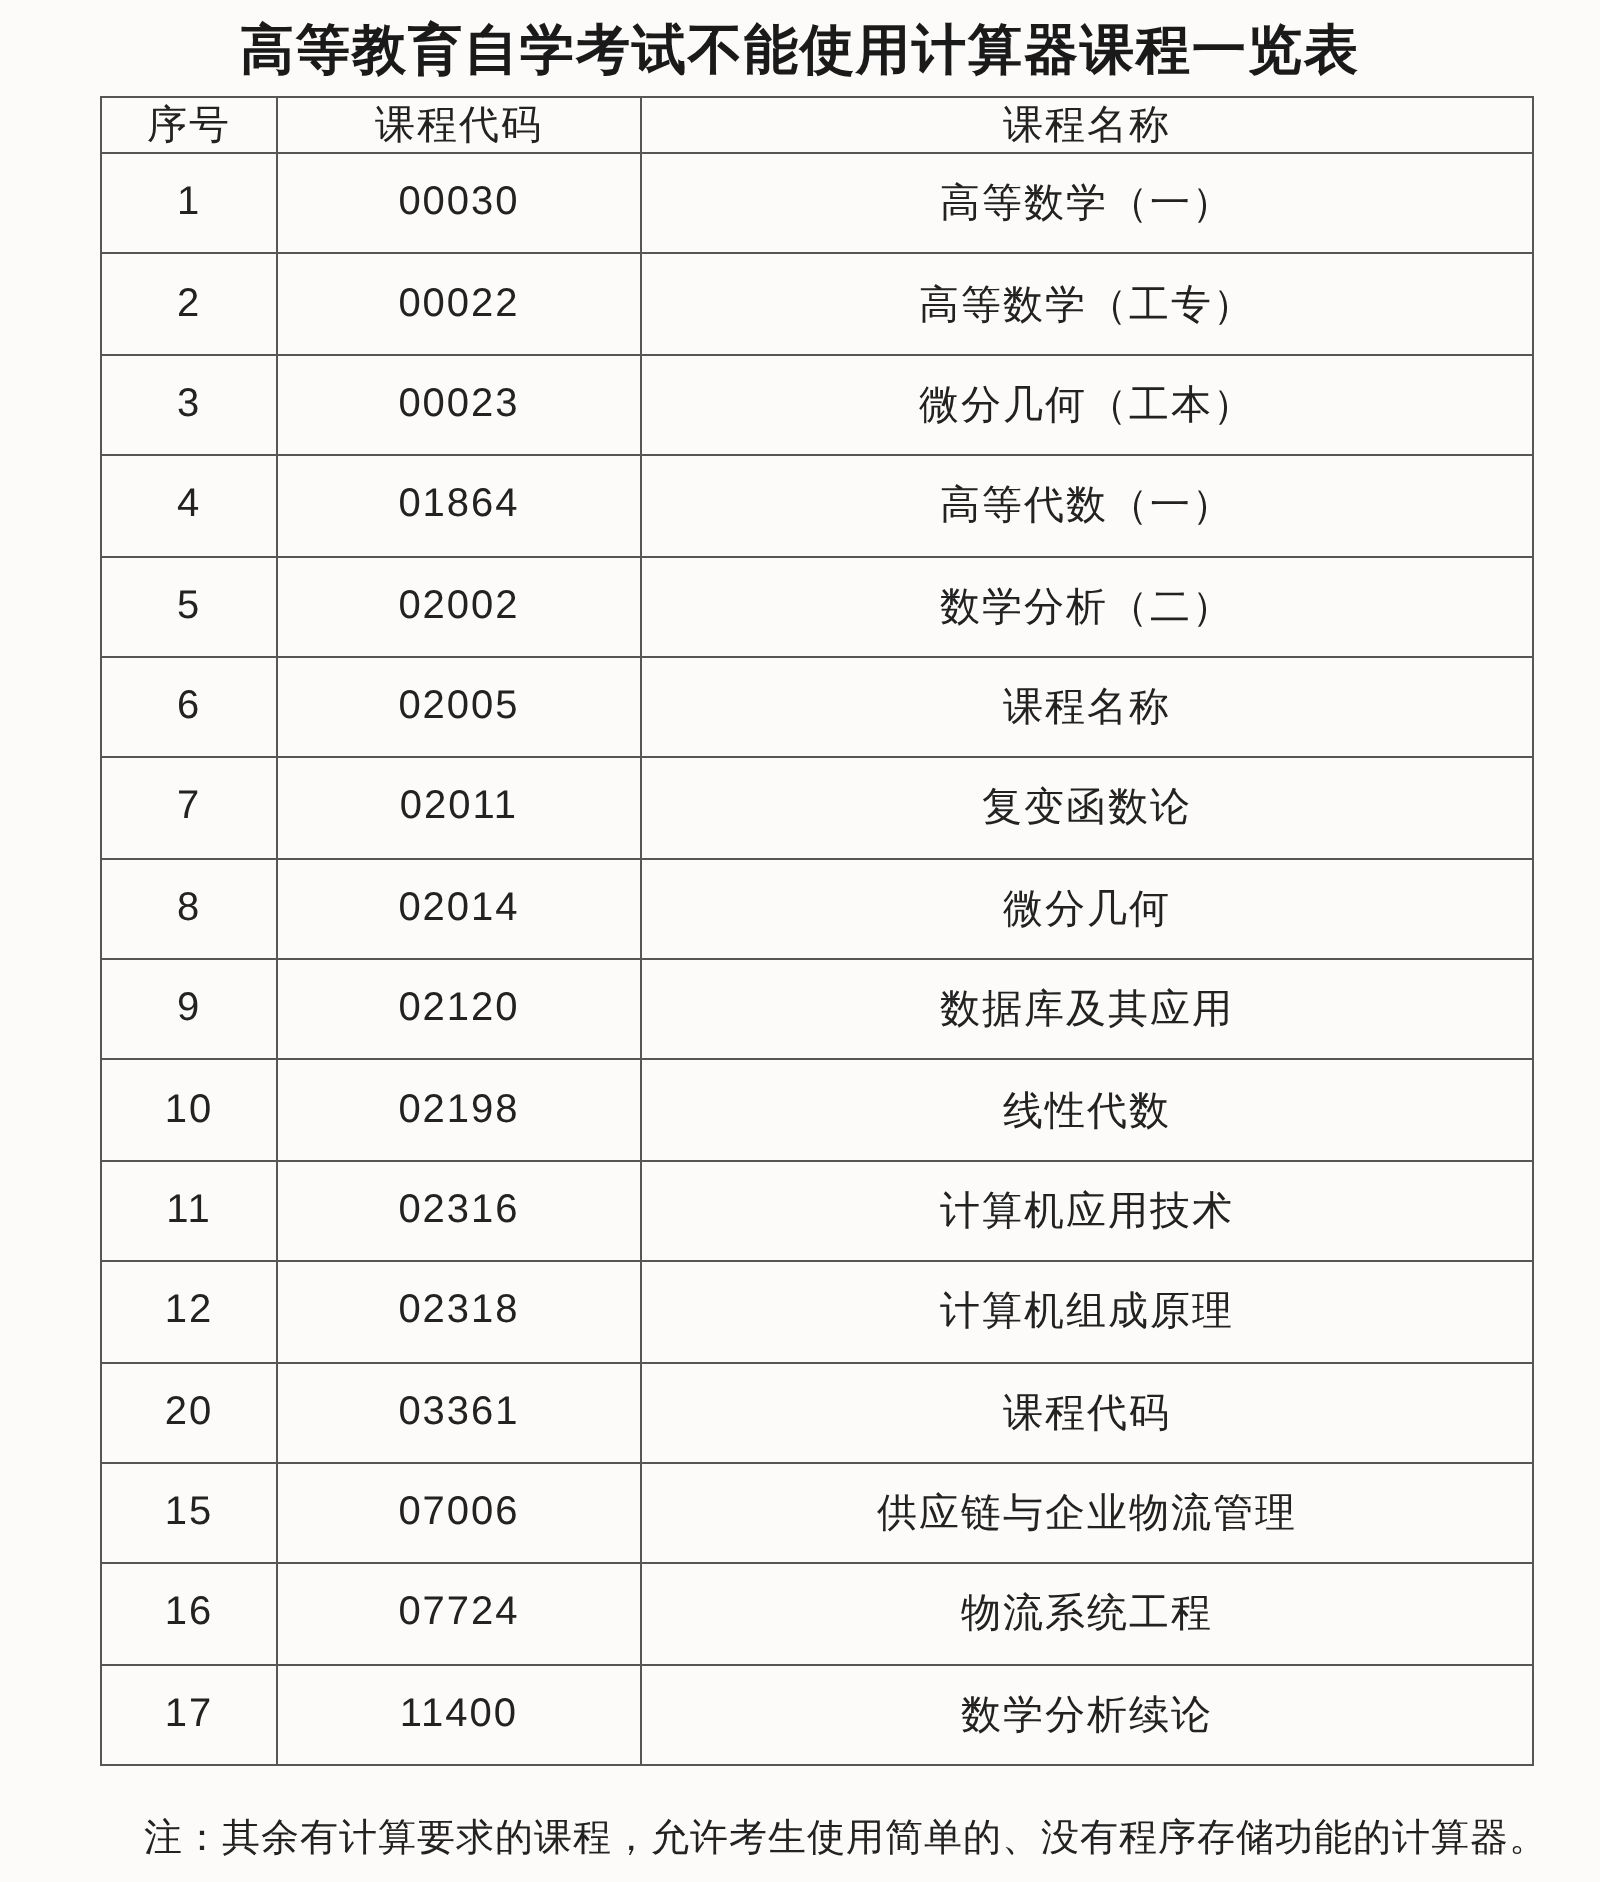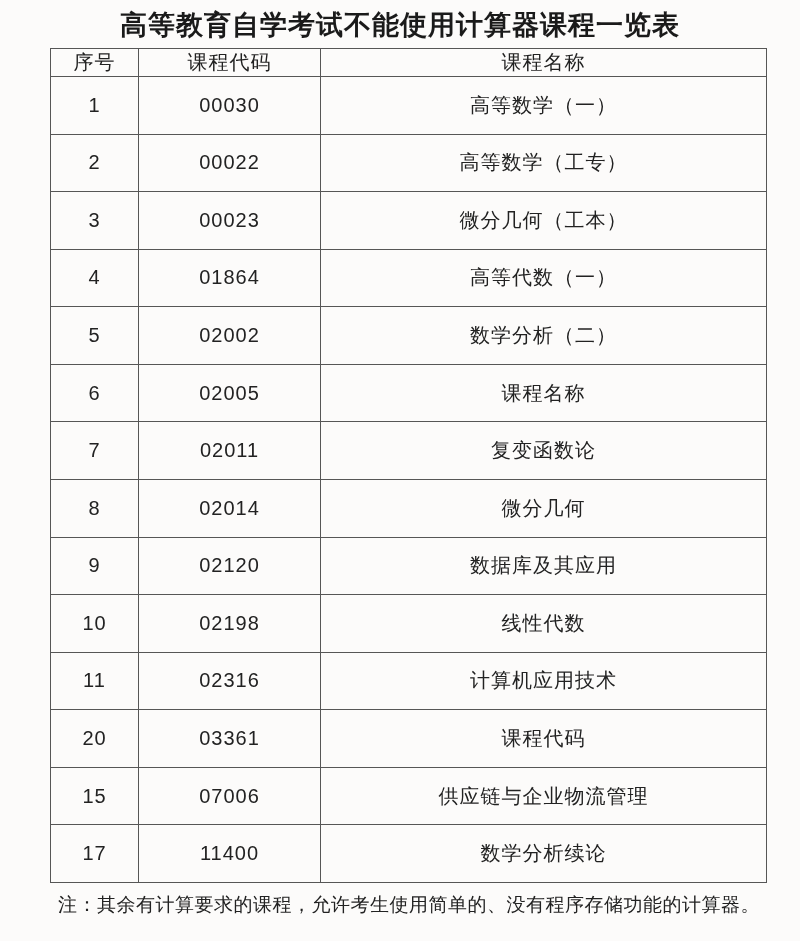--- a/index.html
+++ b/index.html
@@ -45,21 +45,21 @@
     letter-spacing: 1px;
     color: #222222;
   }
   .col-no   { width: 88px;  }
   .col-code { width: 182px; }
   .col-name { width: 446px; }
   .note {
     position: absolute;
     left: 57px;
     top: 891px;
-    margin: 1px;
+    margin: 15px;
     font-size: 19px;
     letter-spacing: 0.5px;
     color: #222222;
     white-space: nowrap;
     text-align: right;
   }
 </style>
 </head>
 <body>
 
@@ -130,28 +130,38 @@
           <td>10</td>
           <td>02198</td>
           <td>线性代数</td>
         </tr>
         <tr>
           <td>11</td>
           <td>02316</td>
           <td>计算机应用技术</td>
         </tr>
         <tr>
+          <td>12</td>
+          <td>02318</td>
+          <td>计算机组成原理</td>
+        </tr>
+        <tr>
           <td>20</td>
           <td>03361</td>
           <td>课程代码</td>
         </tr>
         <tr>
           <td>15</td>
           <td>07006</td>
           <td>供应链与企业物流管理</td>
+        </tr>
+        <tr>
+          <td>16</td>
+          <td>07724</td>
+          <td>物流系统工程</td>
         </tr>
         <tr>
           <td>17</td>
           <td>11400</td>
           <td>数学分析续论</td>
         </tr>
       </tbody>
   </table>
 
   <p class="note">注：其余有计算要求的课程，允许考生使用简单的、没有程序存储功能的计算器。</p>

